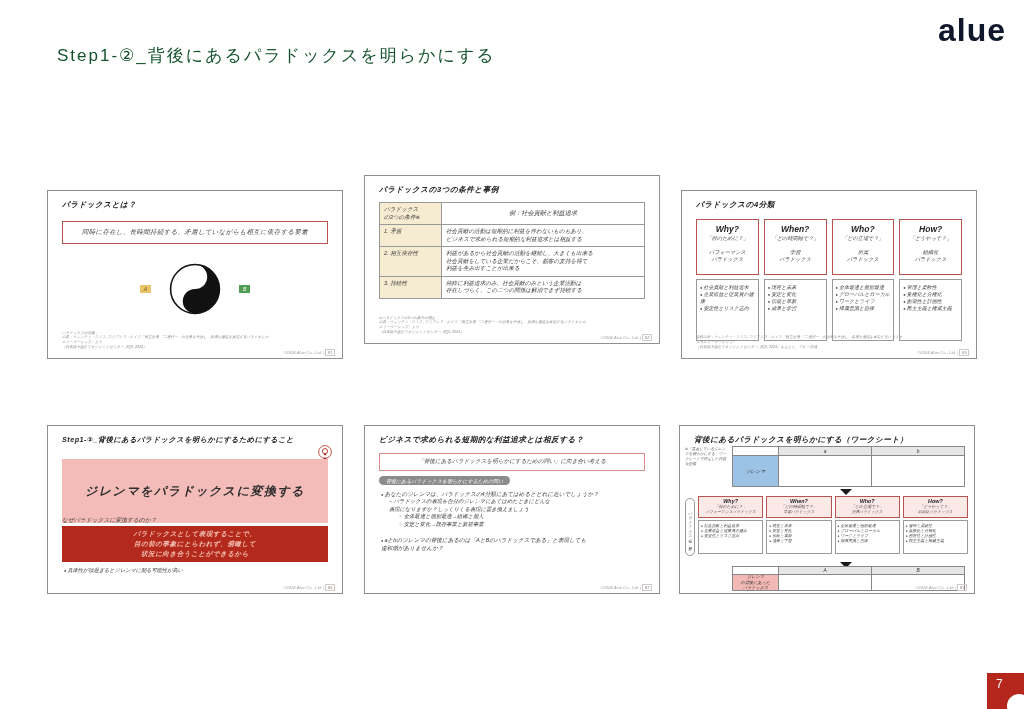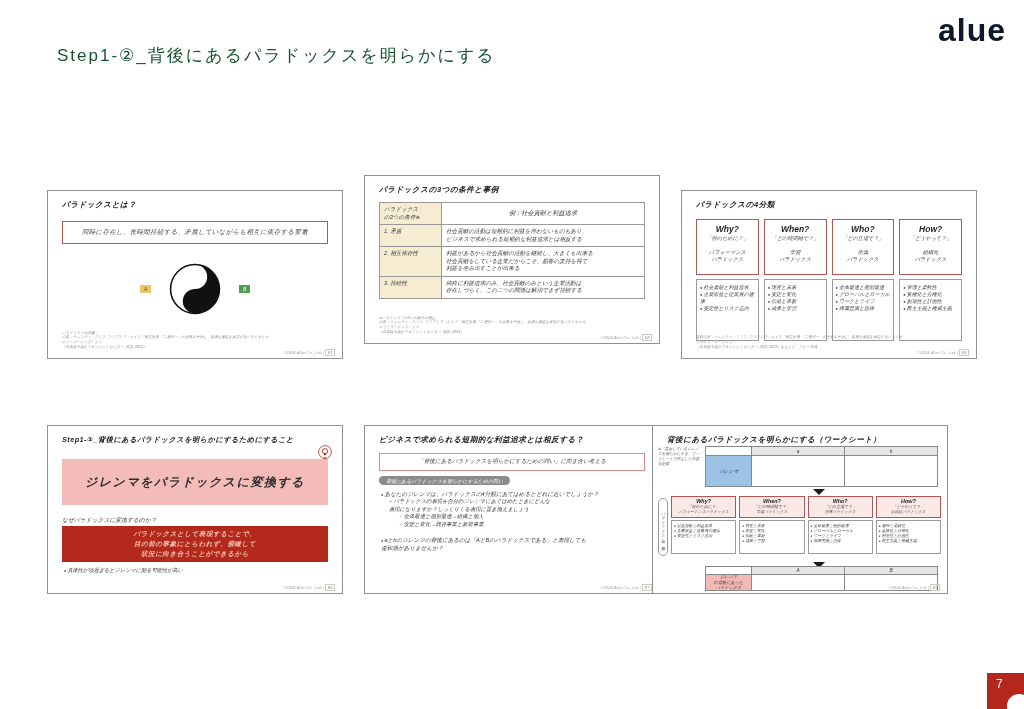--- a/index.html
+++ b/index.html
@@ -11,21 +11,21 @@
   .logo { position:absolute; right:18px; top:12px; font-size:32px; font-weight:bold; color:#0f172a; letter-spacing:1px; }
   .main-title { position:absolute; left:0; right:0; top:103px; text-align:center; font-size:27px;
                 color:#363636; letter-spacing:3px; line-height:1.45; }
 
   .thumb { position:absolute; width:296px; height:169px; border:1px solid #8f8f8f; background:#fff; overflow:hidden;font-style:italic; }
   #t1 { left:47px;  top:190px; }
   #t2 { left:364px; top:175px; }
   #t3 { left:681px; top:190px; }
   #t4 { left:47px;  top:425px; }
   #t5 { left:364px; top:425px; }
-  #t6 { left:652px; top:425px; }
+  #t6 { left:679px; top:425px; }
 
   .mini-title { position:absolute; left:14px; top:9px; font-size:7.6px; font-weight:bold; color:#222; letter-spacing:0.5px; }
   .mini-footer { position:absolute; right:7px; bottom:3px; font-size:4.2px; color:#a9a2a0; }
   .mini-footer .pg { border:0.5px solid #cfc9c7; padding:0 1.5px; margin-left:1px; color:#8d8885; }
   .footnote { position:absolute; left:14px; bottom:8px; right:70px; font-size:3.6px; color:#8a8a8a; line-height:1.35; }
   .prewrap { white-space:pre-line; }
 
   
   .def-box { position:absolute; left:14px; right:14px; top:30px; border:1px solid #b85450; padding:6px 3px;
              text-align:center; font-size:6.4px; color:#444; letter-spacing:0.4px; }
@@ -46,21 +46,21 @@
   .s3col { flex:1; display:flex; flex-direction:column; }
   .s3head { border:1px solid #b85450; text-align:center; padding:4px 1px 5px; height:56px; }
   .s3q { font-size:8.5px; font-weight:bold; color:#222; }
   .s3sub { font-size:5.2px; color:#444; margin-top:1px; }
   .s3type { font-size:5.2px; color:#444; margin-top:7px; line-height:1.3; }
   .s3items { border:0.5px solid #9a9a9a; margin-top:4px; padding:4px 2px 2px 3px; height:62px; font-size:5px; line-height:1.4; color:#3a3a3a; }
   .bullet-item::before { content:"●"; font-size:4px; margin-right:1px; }
 
   
   .point-icon { position:absolute; right:10px; top:19px; }
-  .pink-box { position:absolute; left:14px; right:14px; top:33px; height:46px; background:#f4bcb8;
+  .pink-box { position:absolute; left:14px; right:14px; top:33px; height:64px; background:#f4bcb8;
               display:flex; align-items:center; justify-content:center; font-size:12px; font-weight:bold;
               color:#2e2e2e; letter-spacing:1.5px; }
   .why-label { position:absolute; left:14px; top:90px; font-size:5.8px; color:#444; }
   .dark-box { position:absolute; left:14px; right:14px; top:100px; height:36px; background:#b3291c;
               display:flex; align-items:center; justify-content:center; text-align:center;
               font-size:6.6px; font-weight:bold; color:#f2bcae; line-height:1.5; letter-spacing:0.5px; }
   .s4-bullet { position:absolute; left:16px; top:141px; font-size:5.2px; color:#3a3a3a; }
 
   
   .s5-box { position:absolute; left:14px; right:14px; top:27px; border:0.5px solid #d98d88; padding:4px 2px;

